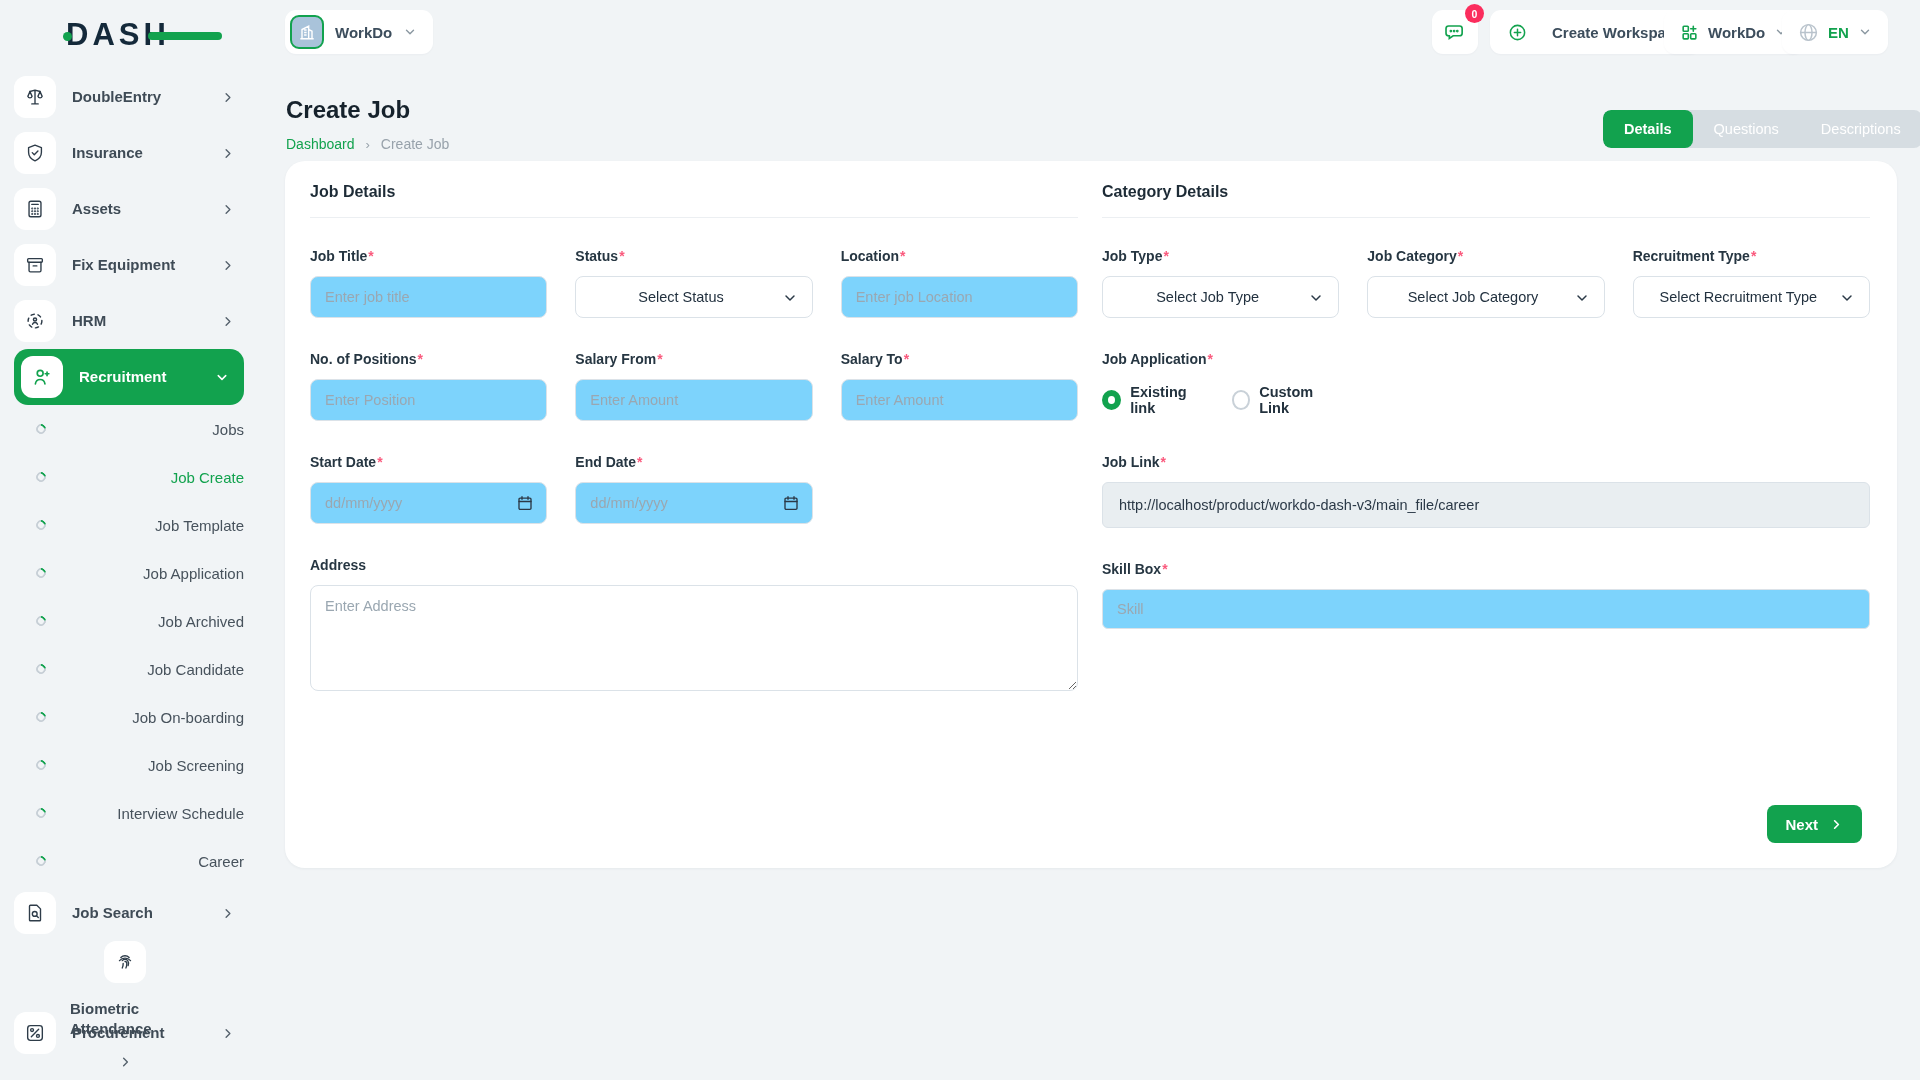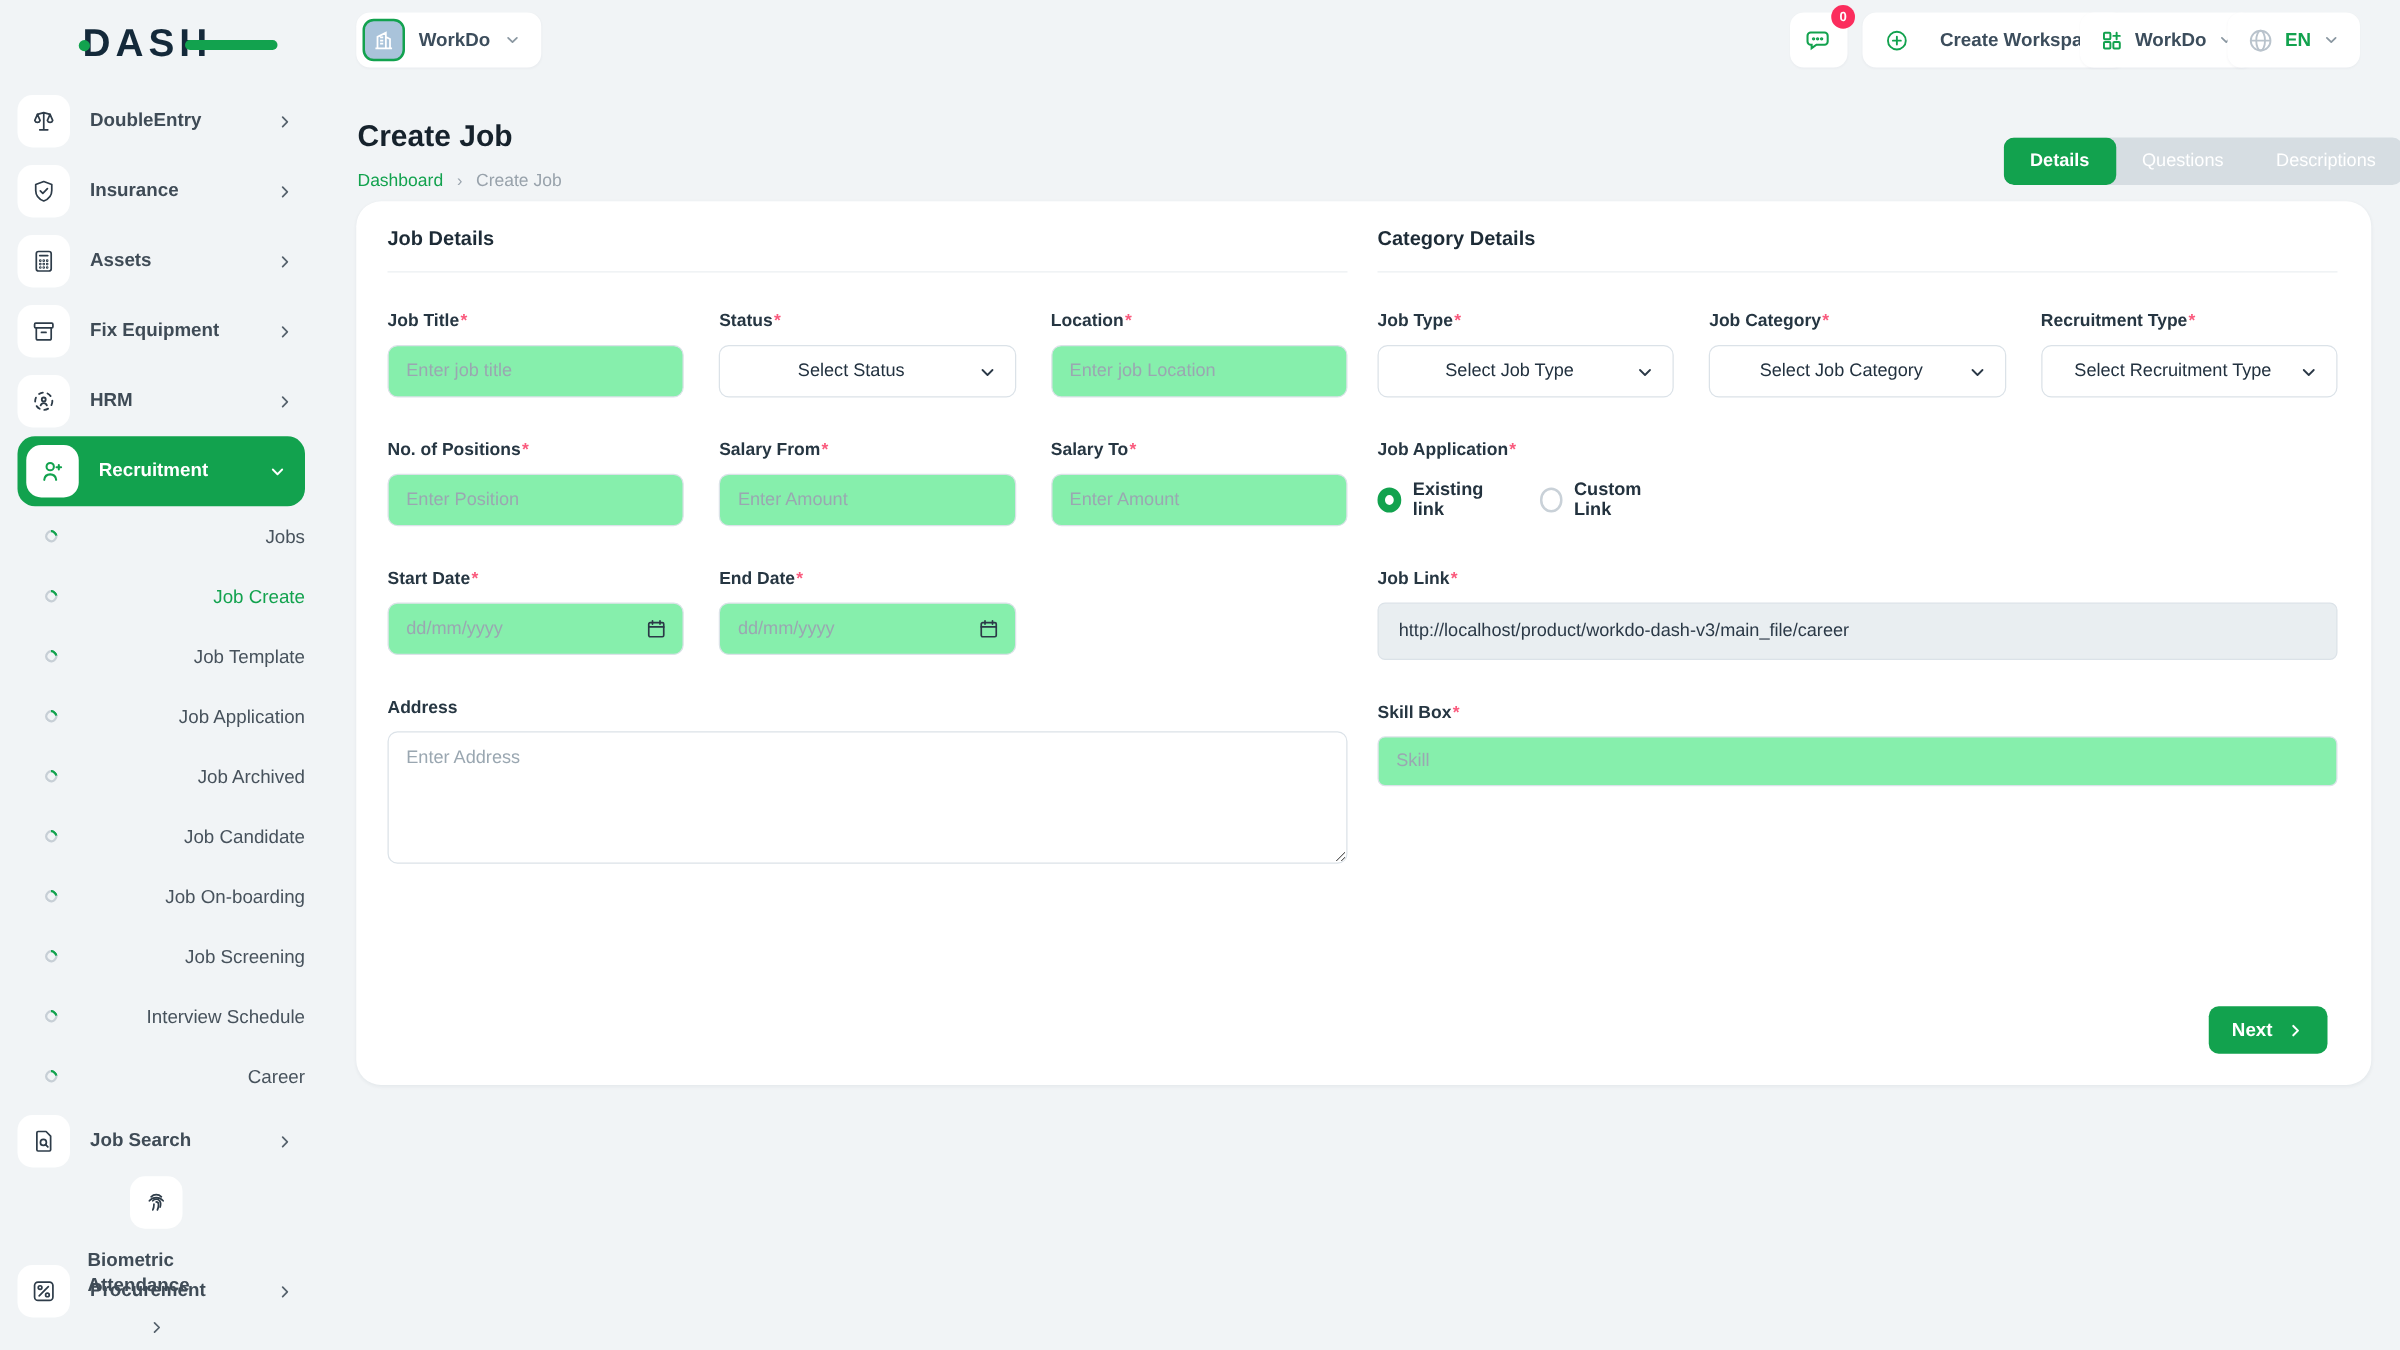--- a/index.html
+++ b/index.html
@@ -74,21 +74,21 @@
   .col-right { left:817px; width:768px; }
   .section-title { font-size:16px; font-weight:700; color:#1d2b36; padding:2px 0 16px 0;
                    border-bottom:1px solid #eceff2; margin-bottom:30px; }
   .fgrid { display:grid; grid-template-columns:1fr 1fr 1fr; column-gap:28px; row-gap:33px; }
   .field { display:flex; flex-direction:column; }
   .span2 { grid-column:1 / -1; }
   .flabel { font-size:14px; font-weight:700; color:#263642; margin-bottom:12px; }
   .req { color:#fa5a7d; margin-left:1px; }
 
   .tinput { height:42px; border:1px solid #dbe2e8; border-radius:8px; padding:0 14px; font-size:14.5px;
-            color:#22313f; background:#86efac; width:100%; font-family:"Liberation Sans",sans-serif; outline:none; }
+            color:#22313f; background:#7dd3fc; width:100%; font-family:"Liberation Sans",sans-serif; outline:none; }
   .tinput::placeholder, textarea::placeholder { color:#9aa7b1; opacity:1; }
 
   .fselect { height:42px; border:1px solid #dbe2e8; border-radius:8px; padding:0 40px 0 14px; font-size:14.5px;
              color:#22313f; background:#fff; display:flex; align-items:center; position:relative; cursor:pointer;justify-content:center; }
   .fselect .chev { position:absolute; right:14px; top:13px; }
 
   .dfield { position:relative; }
   .dfield .cal { position:absolute; right:13px; top:12px; pointer-events:none; }
 
   .readonly-input { height:46px; background:#e9eef1; border:1px solid #dbe2e8; border-radius:6px;

